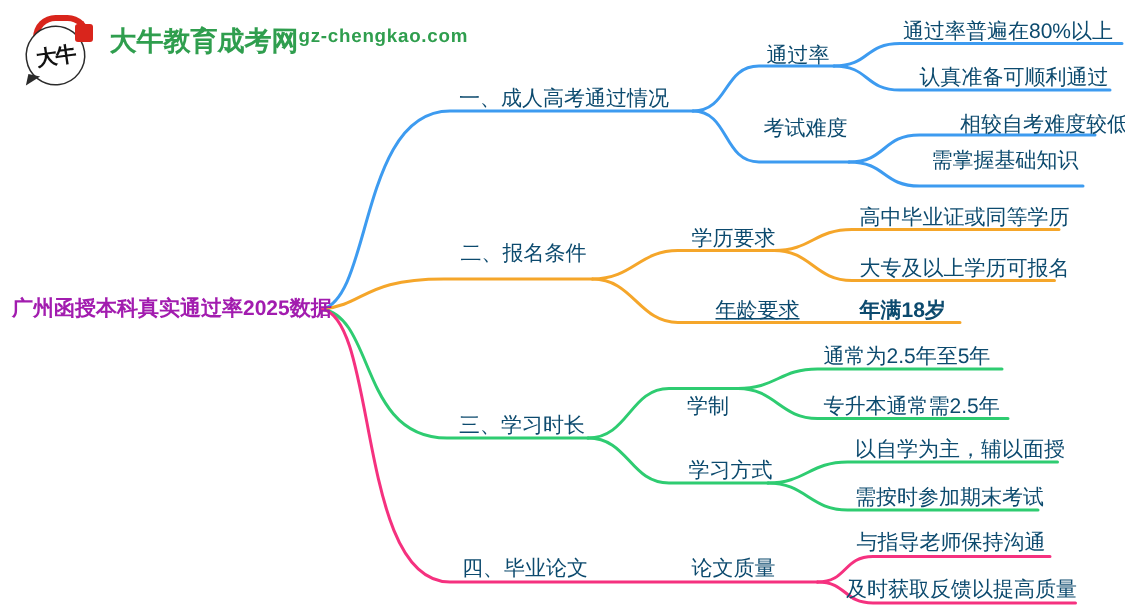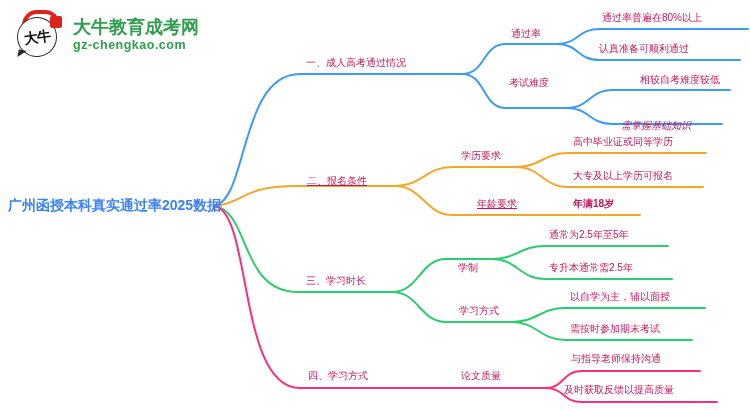--- a/index.html
+++ b/index.html
@@ -26,28 +26,28 @@
   }
   .logo-seal{
     position:absolute;right:2px;top:6px;width:12px;height:12px;
     background:#d9251c;border-radius:2px;
   }
   .logo-tail{
     position:absolute;left:2px;top:40px;width:0;height:0;
     border-left:8px solid #2b2b2b;border-bottom:8px solid transparent;
     transform:rotate(12deg);
   }
-  .brand{display:flex;flex-direction:column;padding-top:7px;}
+  .brand{display:flex;flex-direction:row;padding-top:7px;}
   .brand-name{font-size:18px;font-weight:bold;color:#2f9e4e;line-height:1.15;}
   .brand-url{font-size:12.5px;font-weight:bold;color:#2f9e4e;letter-spacing:.5px;line-height:1.2;}
   
   .node{
-    position:absolute;font-size:10px;color:#be185d;line-height:1.15;white-space:nowrap;
+    position:absolute;font-size:14px;color:#0c4a6e;line-height:1.15;white-space:nowrap;
   }
-  .root-node{font-weight:bold;color:#3b82f6;font-size:14px;}
+  .root-node{font-weight:bold;color:#a21caf;font-size:14px;}
   svg#wires{position:absolute;left:0;top:0;}
 </style>
 </head>
 <body>
 
 <div id="stage">
 
   <svg id="wires" width="750" height="410" viewBox="0 0 750 410" fill="none" stroke-width="2" stroke-linecap="round">
 
     <path d="M215,206 C248,198 240,74 300,74 L462,74" stroke="#3d9bf0"></path>
@@ -88,38 +88,38 @@
       <span class="brand-name">大牛教育成考网</span>
       <span class="brand-url">gz-chengkao.com</span>
     </div>
   </div>
 
   <span class="node root-node" style="left:8px;top:197px;">广州函授本科真实通过率2025数据</span>
 
   <span class="node" style="left:306px;top:57px;">一、成人高考通过情况</span>
   <span class="node" style="left:511px;top:28px;">通过率</span>
   <span class="node" style="left:602px;top:12px;">通过率普遍在80%以上</span>
-  <span class="node" style="left:599px;top:43px;">认真准备可顺利通过</span>
+  <span class="node" style="left:613px;top:43px;">认真准备可顺利通过</span>
   <span class="node" style="left:509px;top:77px;">考试难度</span>
   <span class="node" style="left:640px;top:74px;">相较自考难度较低</span>
-  <span class="node" style="left:621px;top:120px;font-style:italic;">需掌握基础知识</span>
+  <span class="node" style="left:621px;top:98px;">需掌握基础知识</span>
 
-  <span class="node" style="left:307px;top:175px;text-decoration:underline;">二、报名条件</span>
+  <span class="node" style="left:307px;top:160px;">二、报名条件</span>
   <span class="node" style="left:461px;top:150px;">学历要求</span>
   <span class="node" style="left:573px;top:136px;">高中毕业证或同等学历</span>
   <span class="node" style="left:573px;top:170px;">大专及以上学历可报名</span>
   <span class="node" style="left:477px;top:198px;text-decoration:underline;">年龄要求</span>
   <span class="node" style="left:573px;top:198px;font-weight:bold;">年满18岁</span>
 
   <span class="node" style="left:306px;top:275px;">三、学习时长</span>
   <span class="node" style="left:458px;top:242px;margin-top:20px;">学制</span>
   <span class="node" style="left:549px;top:229px;">通常为2.5年至5年</span>
   <span class="node" style="left:549px;top:262px;">专升本通常需2.5年</span>
   <span class="node" style="left:459px;top:305px;">学习方式</span>
   <span class="node" style="left:570px;top:291px;">以自学为主，辅以面授</span>
   <span class="node" style="left:570px;top:323px;">需按时参加期末考试</span>
 
-  <span class="node" style="left:308px;top:370px;">四、学习方式</span>
+  <span class="node" style="left:308px;top:370px;">四、毕业论文</span>
   <span class="node" style="left:461px;top:370px;">论文质量</span>
   <span class="node" style="left:571px;top:353px;">与指导老师保持沟通</span>
   <span class="node" style="left:564px;top:384px;">及时获取反馈以提高质量</span>
 
 </div>
 
 </body></html>

